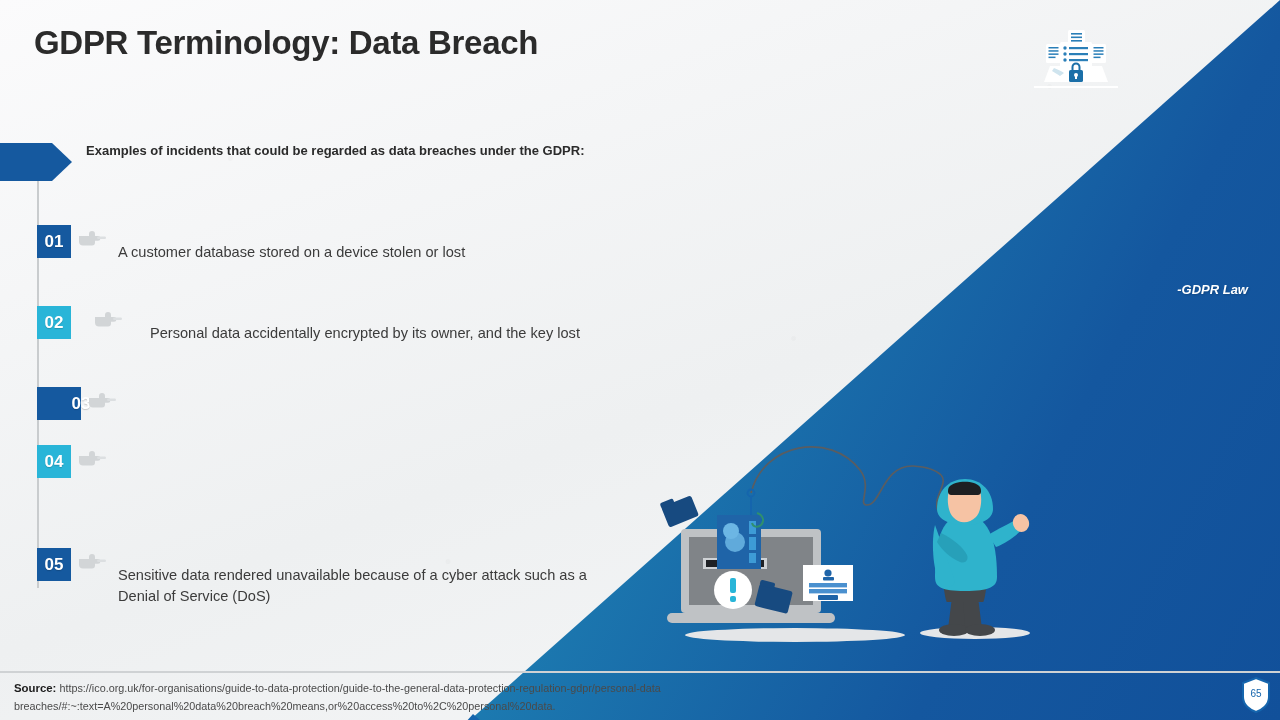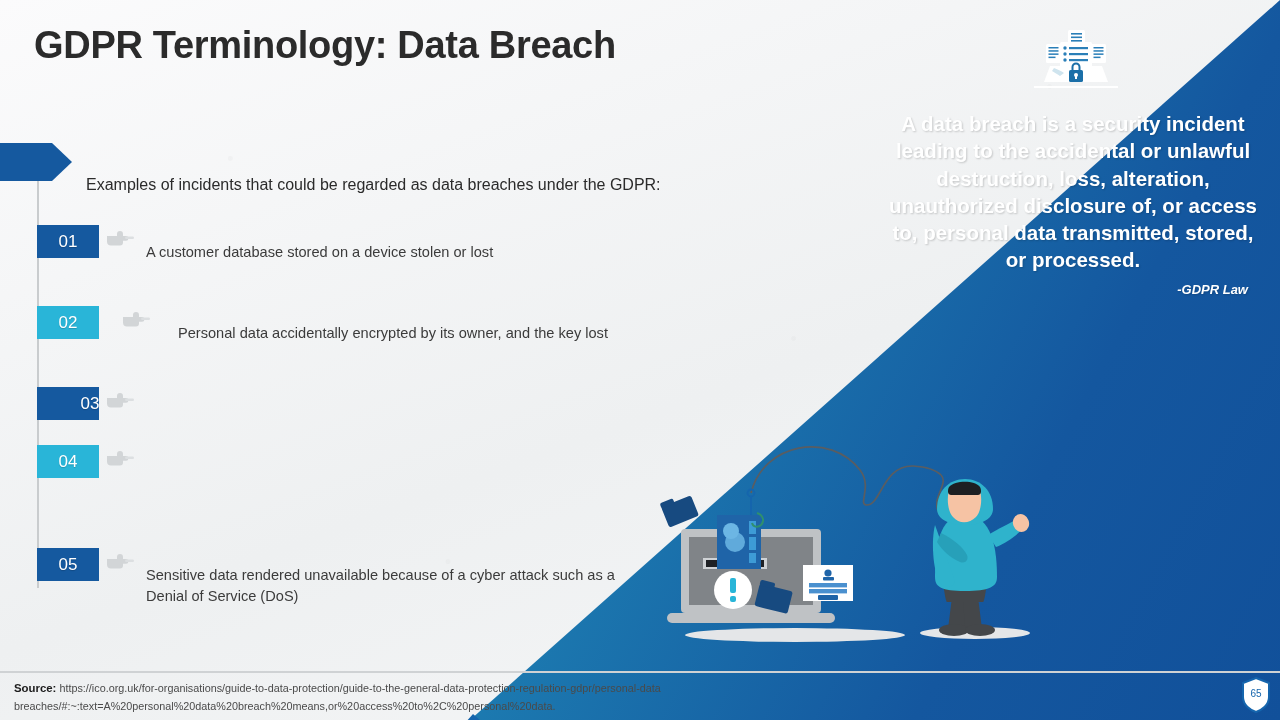--- a/index.html
+++ b/index.html
@@ -34,52 +34,51 @@
     position:absolute;
     top:0; left:0;
     width:1430px; height:9px;
     background:#1565ad;
     transform-origin: 0 0;
   }
 
   
   .slide-title {
     position:absolute; left:34px; top:24px;
-    font-size:38px; font-weight:bold; color:#2b2b2b;
+    font-size:33px; font-weight:bold; color:#2b2b2b;
     letter-spacing:-.3px;
   }
 
   
   .banner {
     position:absolute; left:0; top:143px;
     width:72px; height:38px;
     background:#15599f;
     clip-path:polygon(0 0, 52px 0, 72px 19px, 52px 38px, 0 38px);
   }
   .subtitle {
     position:absolute; left:86px; top:142px;
     width:600px;
-    font-size:16px; font-weight:normal; color:#2b2b2b;
+    font-size:13px; font-weight:bold; color:#2b2b2b;
     line-height:1.38;
-    margin-top:32px;
   }
 
   
   .rail {
     position:absolute; left:37px; top:181px;
     width:1.5px; height:407px;
     background:#c9ccce;
   }
 
   
   .item { position:absolute; left:0; display:flex; align-items:flex-start; }
   .badge {
-    width:62px; height:33px;
+    width:34px; height:33px;
     display:flex; align-items:center; justify-content:center;
-    color:#ffffff; font-size:17px; font-weight:normal;
+    color:#ffffff; font-size:17px; font-weight:bold;
     margin-left:37px;
     flex:0 0 auto;
     text-shadow:0 1px 1px rgba(0,0,0,.18);
   }
   .hand-icon { margin-left:6px; margin-top:5px; flex:0 0 auto; }
   .item-text {
     margin-left:11px; margin-top:17px;
     font-size:14.6px; color:#3b3b3b; line-height:1.42;
     width:500px;
   }
@@ -208,21 +207,20 @@
     </g>
     <path d="M20 38 h52 l6 16 H14 z" fill="#ffffff"></path>
     <path d="M24 40 c4 2 8 3 10 5 l-4 3 c-3-2-6-4-8-5 z" fill="#cfe4ee"></path>
     <rect x="39" y="42" width="14" height="12" rx="1.6" fill="#1b6fa8"></rect>
     <path d="M42.5 42 v-3 a3.5 3.5 0 0 1 7 0 v3" stroke="#1b6fa8" stroke-width="2" fill="none"></path>
     <circle cx="46" cy="47" r="2" fill="#ffffff"></circle>
     <rect x="45" y="47" width="2" height="4" fill="#ffffff"></rect>
     <rect x="4" y="58" width="84" height="2" fill="#ffffff"></rect>
   </svg>
 
-  <div class="quote">A data breach is a security incident leading to the accidental or unlawful destruction,  loss, alteration, unauthorized disclosure of, or access to, personal data transmitted, stored, or processed.</div>
   <div class="quote-author">-GDPR Law</div>
 
   <svg class="illus" width="420" height="225" viewBox="0 0 420 225">
     <ellipse cx="150" cy="210" rx="110" ry="7" fill="#e4e6e8"></ellipse>
     <ellipse cx="330" cy="208" rx="55" ry="6" fill="#e4e6e8"></ellipse>
 
     <path d="M106 68 C 118 18, 185 6, 215 45 C 228 62, 212 80, 222 80 C 236 80, 238 40, 268 41 C 285 42, 292 46, 296 50" stroke="#5a5d61" stroke-width="1.7" fill="none"></path>
     <circle cx="106" cy="68" r="3.5" fill="none" stroke="#1565ad" stroke-width="1.8"></circle>
     <path d="M106 71 v18 c0 7 7 9 11 5" stroke="#1565ad" stroke-width="2" fill="none"></path>
     <path d="M296 50 c6 6 -2 16 -4 26 c-1 8 2 14 6 16" stroke="#5a5d61" stroke-width="1.7" fill="none"></path>

